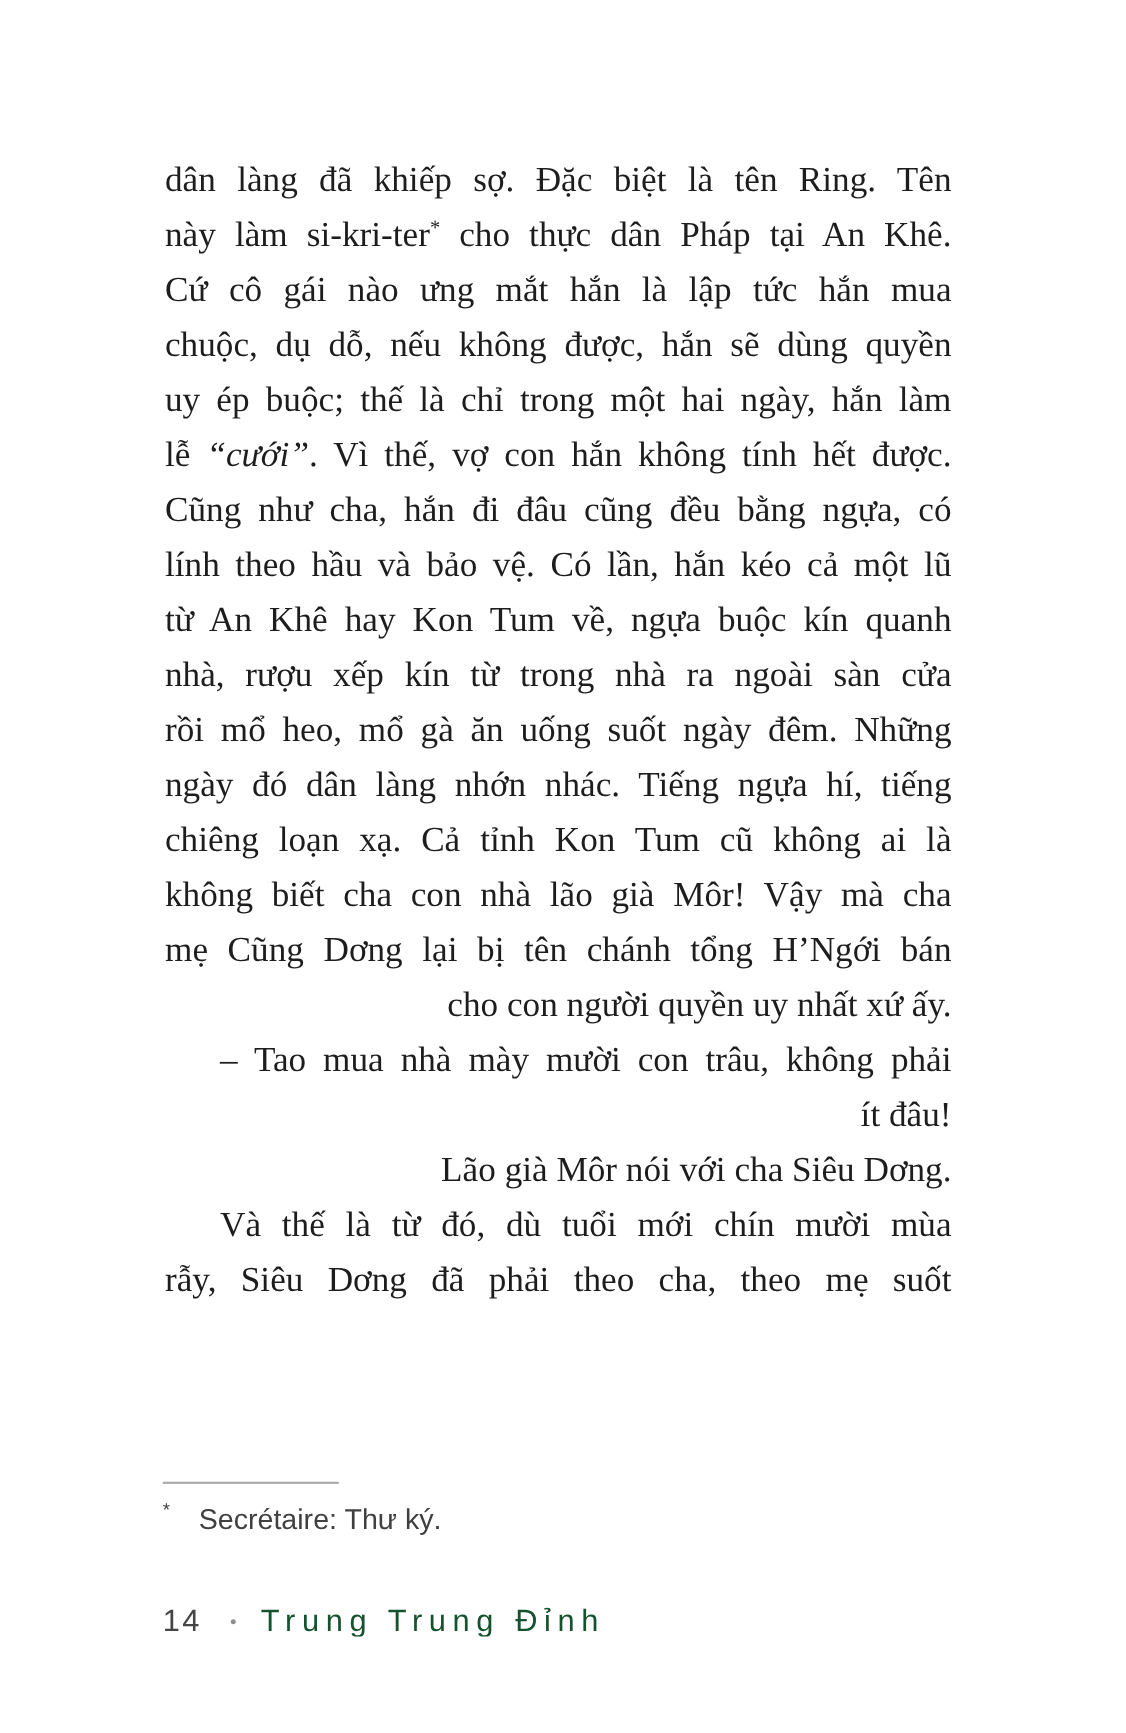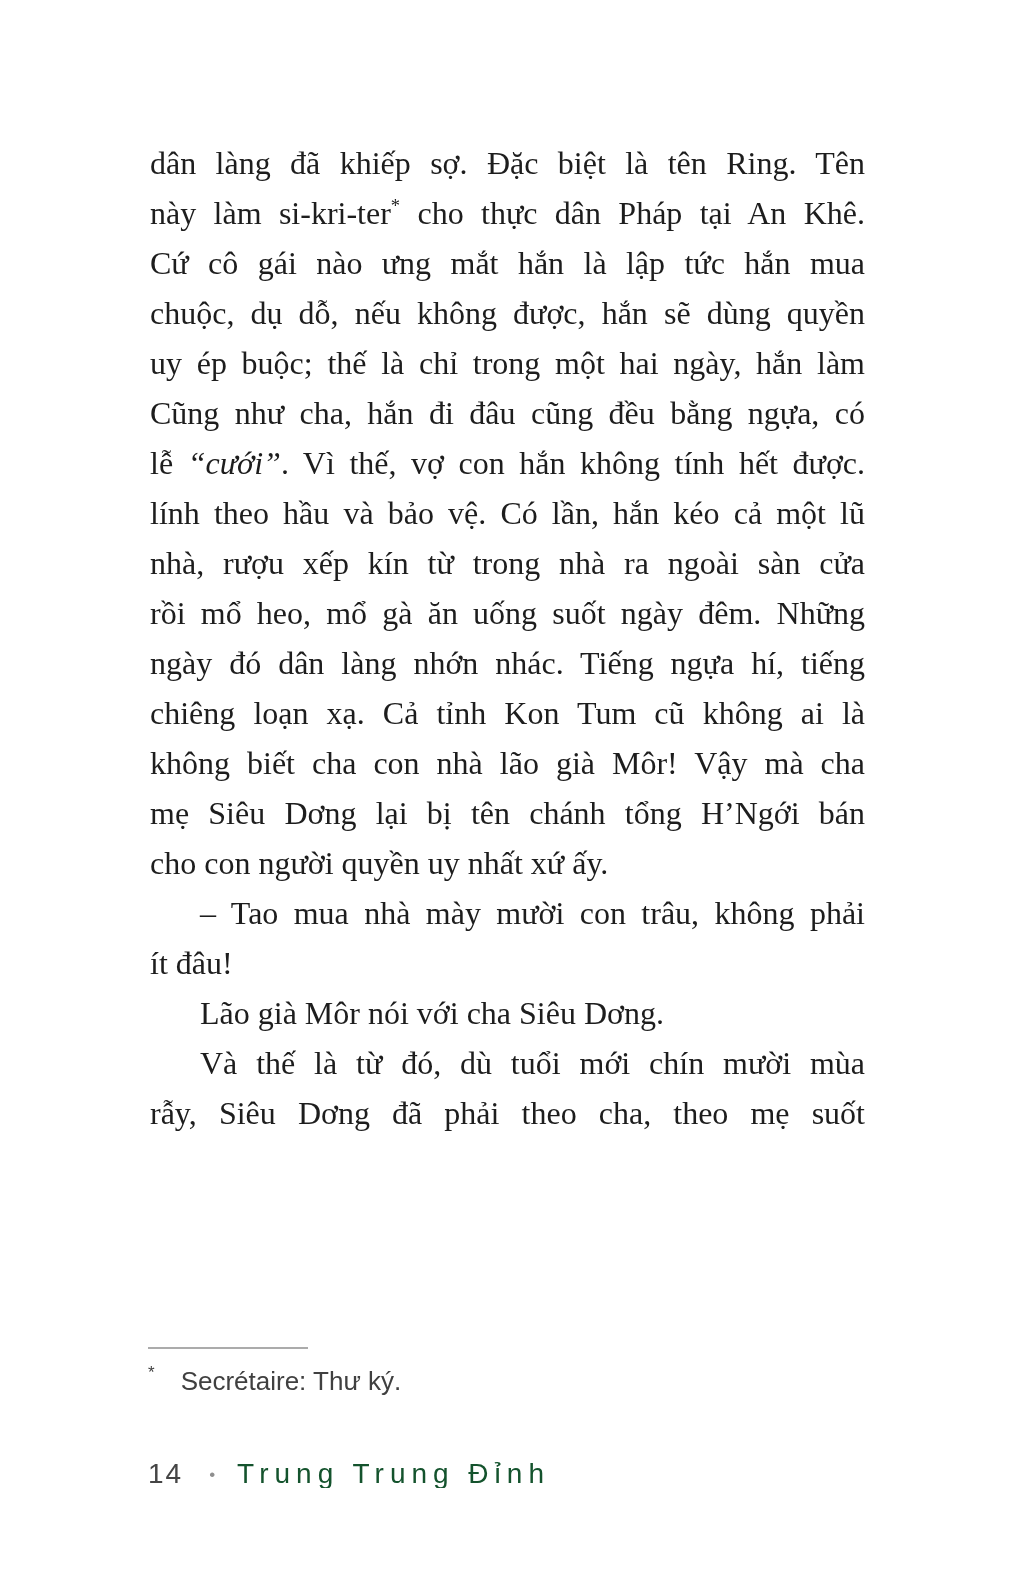--- a/index.html
+++ b/index.html
@@ -20,21 +20,21 @@
     left: 150px;
     top: 138px;
     width: 715px;
     color: #1d1d1d;
     font-size: 32px;
   }
   .line {
     height: 50px;
     line-height: 50px;
     overflow: hidden;
-    text-align: left;
+    text-align: right;
     white-space: normal;
   }
   .line.j {
     text-align: justify;
     text-align-last: justify;
   }
   .line.ind {
     text-indent: 50px;
   }
   .it {
@@ -97,29 +97,30 @@
 <body>
 
 <div class="page">
 
   <div class="body-text" id="body-text">
       <div class="line j"><span>dân làng đã khiếp sợ. Đặc biệt là tên Ring. Tên</span></div>
       <div class="line j"><span>này làm si-kri-ter</span><span class="sup">*</span><span> cho thực dân Pháp tại An Khê.</span></div>
       <div class="line j"><span>Cứ cô gái nào ưng mắt hắn là lập tức hắn mua</span></div>
       <div class="line j"><span>chuộc, dụ dỗ, nếu không được, hắn sẽ dùng quyền</span></div>
       <div class="line j"><span>uy ép buộc; thế là chỉ trong một hai ngày, hắn làm</span></div>
+      <div class="line j"><span>lễ </span><span class="it">“cưới”</span><span>. Vì thế, vợ con hắn không tính hết được.</span></div>
       <div class="line j"><span>Cũng như cha, hắn đi đâu cũng đều bằng ngựa, có</span></div>
-      <div class="line j"><span>lễ </span><span class="it">“cưới”</span><span>. Vì thế, vợ con hắn không tính hết được.</span></div>
       <div class="line j"><span>lính theo hầu và bảo vệ. Có lần, hắn kéo cả một lũ</span></div>
+      <div class="line j"><span>từ An Khê hay Kon Tum về, ngựa buộc kín quanh</span></div>
       <div class="line j"><span>nhà, rượu xếp kín từ trong nhà ra ngoài sàn cửa</span></div>
       <div class="line j"><span>rồi mổ heo, mổ gà ăn uống suốt ngày đêm. Những</span></div>
       <div class="line j"><span>ngày đó dân làng nhớn nhác. Tiếng ngựa hí, tiếng</span></div>
       <div class="line j"><span>chiêng loạn xạ. Cả tỉnh Kon Tum cũ không ai là</span></div>
       <div class="line j"><span>không biết cha con nhà lão già Môr! Vậy mà cha</span></div>
-      <div class="line j"><span>mẹ Siêu Dơng lại bị tên chánh tổng H’Ngới bán</span></div>
+      <div class="line j"><span>mẹ Cũng Dơng lại bị tên chánh tổng H’Ngới bán</span></div>
       <div class="line"><span>cho con người quyền uy nhất xứ ấy.</span></div>
       <div class="line j ind"><span>– Tao mua nhà mày mười con trâu, không phải</span></div>
       <div class="line"><span>ít đâu!</span></div>
       <div class="line ind"><span>Lão già Môr nói với cha Siêu Dơng.</span></div>
       <div class="line j ind"><span>Và thế là từ đó, dù tuổi mới chín mười mùa</span></div>
       <div class="line j"><span>rẫy, Siêu Dơng đã phải theo cha, theo mẹ suốt</span></div>
     </div>
 
   <div class="footnote-rule"></div>
 

